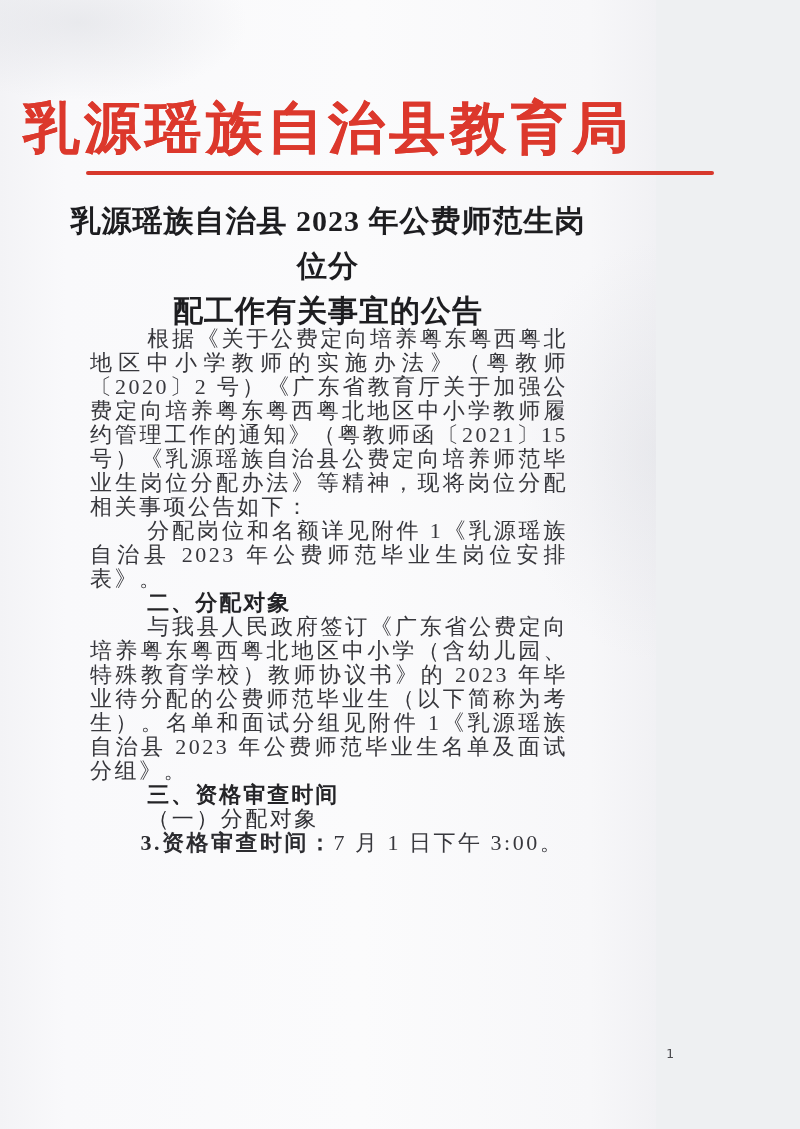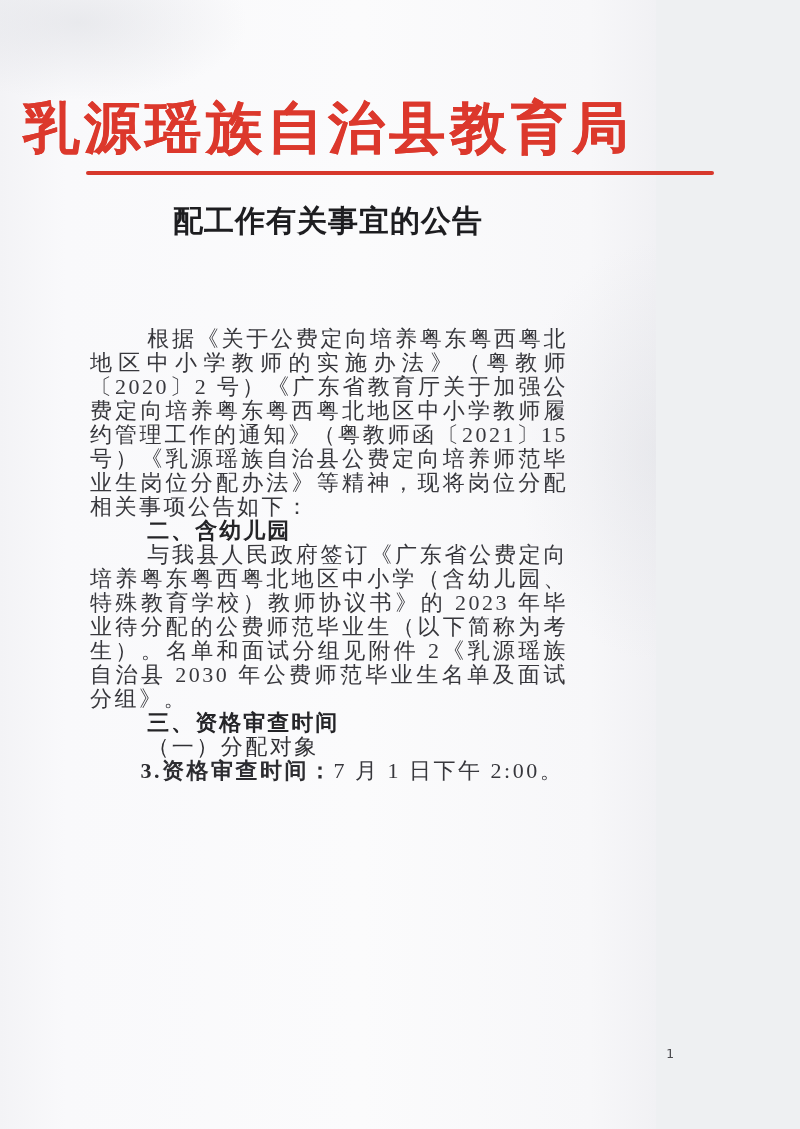--- a/index.html
+++ b/index.html
@@ -91,36 +91,38 @@
 <body>
 
 <div class="page">
 
   <div class="letterhead">
     <div class="org-name">乳源瑶族自治县教育局</div>
   </div>
   <div class="letterhead-rule"></div>
 
   <div class="doc-title">
+    <div>乳源瑶族自治县 2023 年公费师范生岗位分</div>
     <div>配工作有关事宜的公告</div>
   </div>
 
   <div class="content">
     <p class="para">根据《关于公费定向培养粤东粤西粤北地区中小学教师的实施办法》（粤教师〔2020〕2 号）《广东省教育厅关于加强公费定向培养粤东粤西粤北地区中小学教师履约管理工作的通知》（粤教师函〔2021〕15 号）《乳源瑶族自治县公费定向培养师范毕业生岗位分配办法》等精神，现将岗位分配相关事项公告如下：</p>
 
 
+    <p class="para">分配岗位和名额详见附件 1《乳源瑶族自治县 2023 年公费师范毕业生岗位安排表》。</p>
 
-    <p class="section-heading">二、含幼儿园</p>
+    <p class="section-heading">二、分配对象</p>
 
-    <p class="para">与我县人民政府签订《广东省公费定向培养粤东粤西粤北地区中小学（含幼儿园、特殊教育学校）教师协议书》的 2023 年毕业待分配的公费师范毕业生（以下简称为考生）。名单和面试分组见附件 2《乳源瑶族自治县 2030 年公费师范毕业生名单及面试分组》。</p>
+    <p class="para">与我县人民政府签订《广东省公费定向培养粤东粤西粤北地区中小学（含幼儿园、特殊教育学校）教师协议书》的 2023 年毕业待分配的公费师范毕业生（以下简称为考生）。名单和面试分组见附件 1《乳源瑶族自治县 2023 年公费师范毕业生名单及面试分组》。</p>
 
     <p class="section-heading">三、资格审查时间</p>
 
     <p class="sub-heading">（一）分配对象</p>
 
     <p class="numbered-item">
-      <span class="label">3.资格审查时间：</span><span class="value">7 月 1 日下午 2:00。</span>
+      <span class="label">3.资格审查时间：</span><span class="value">7 月 1 日下午 3:00。</span>
     </p>
   </div>
 
   <div class="page-number">1</div>
 
 </div>
 
 </body></html>

